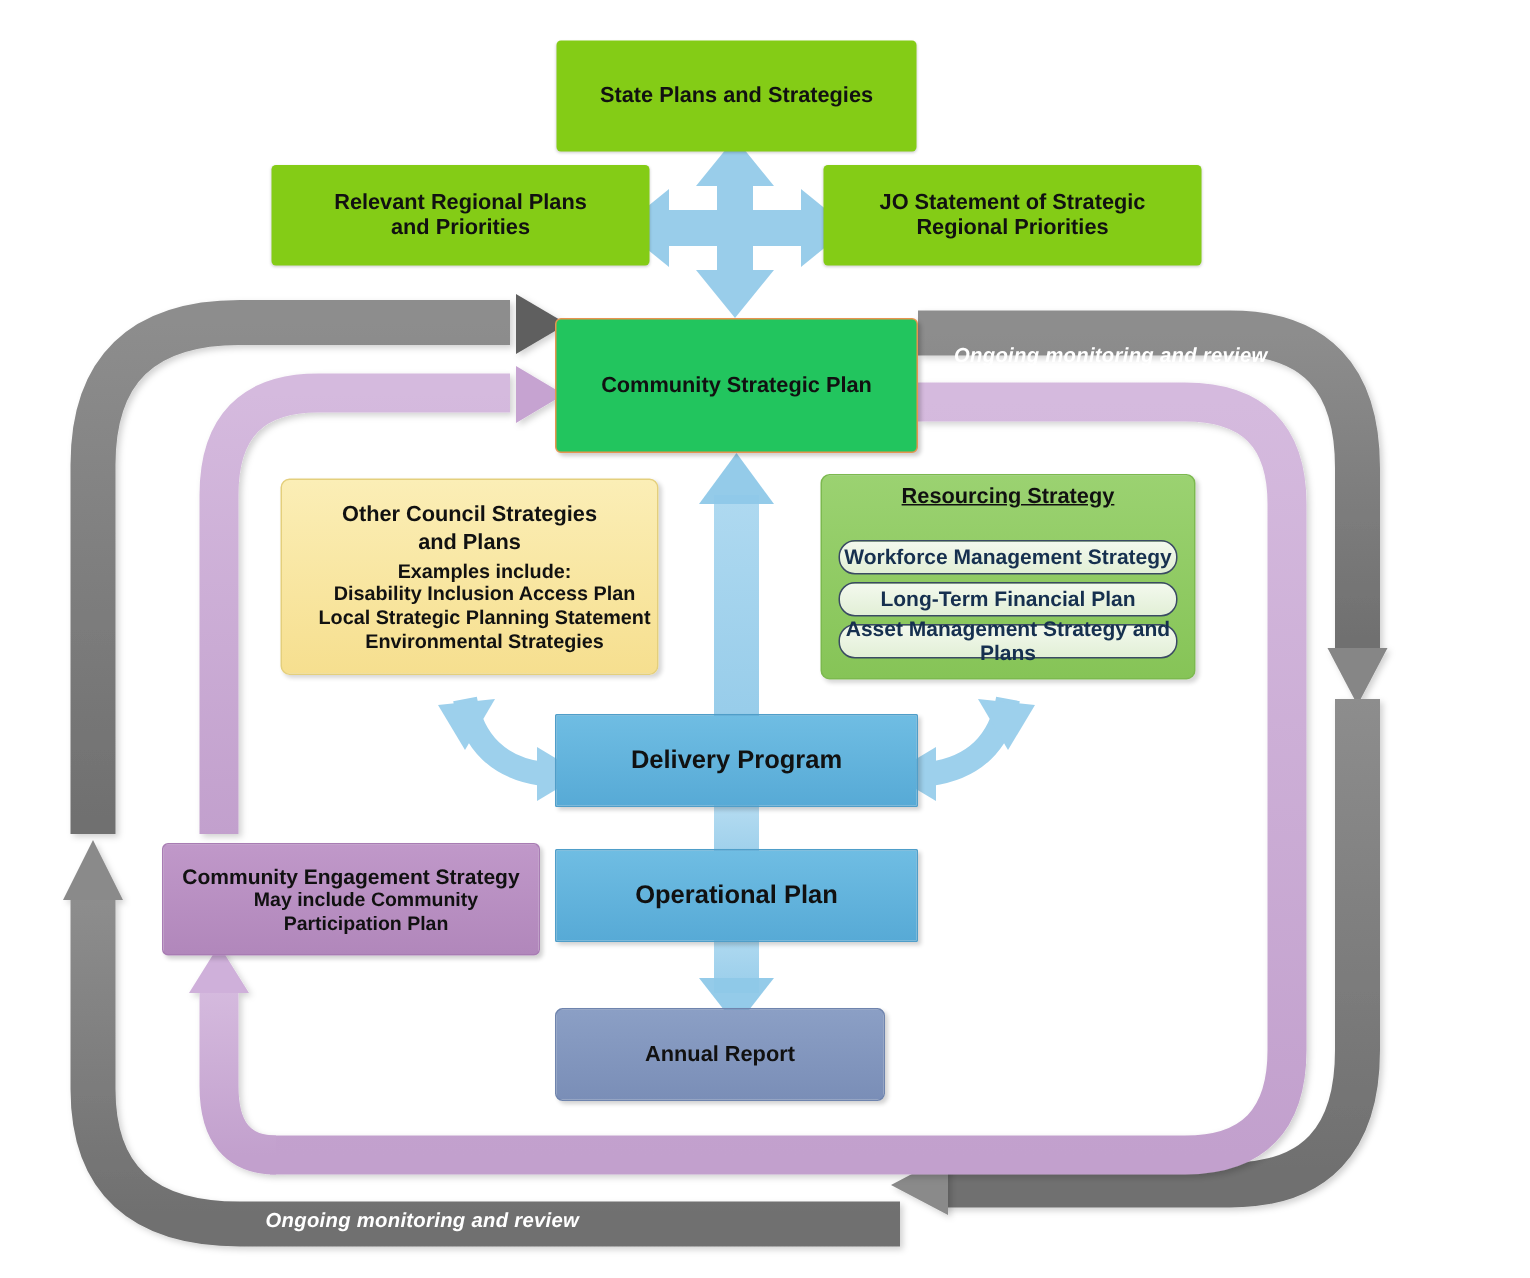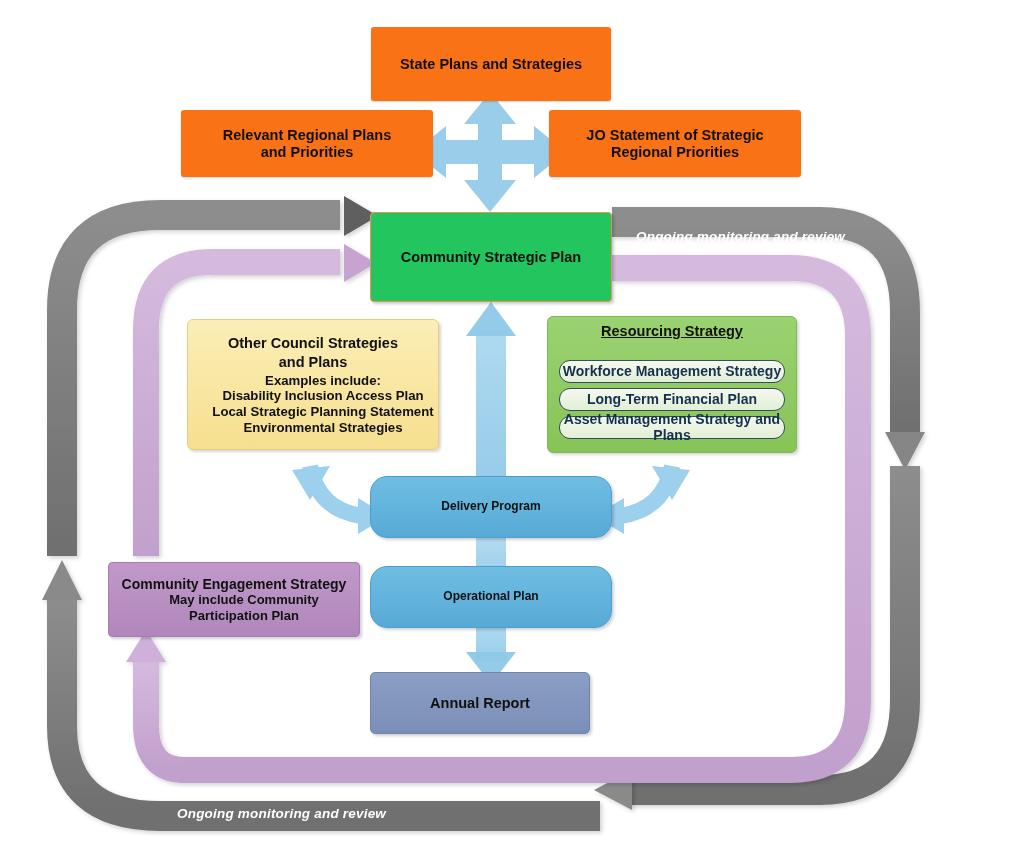--- a/index.html
+++ b/index.html
@@ -41,21 +41,21 @@
     line-height: 1.16;
   }
   .box .sub {
     font-weight: bold;
     line-height: 1.2;
     padding-left: 20px;
   }
 
   
   .greybox {
-    background: #f97316;
+    background: #84cc16;
     border-radius: 3px;
     font-size: 14.5px;
     box-shadow: 0 1px 2px rgba(0,0,0,0.18);
   }
   #box-state-plans { left: 371px; top: 27px; width: 240px; height: 74px; }
   #box-regional-plans { left: 181px; top: 110px; width: 252px; height: 67px; }
   #box-jo-statement { left: 549px; top: 110px; width: 252px; height: 67px; }
 
   
   #box-csp {
@@ -109,22 +109,22 @@
     font-size: 14px;
     font-weight: bold;
     color: #16304f;
   }
 
   
   .bluebox {
     background: #62b4dd;
     background: linear-gradient(180deg,#6fbde3 0%, #57aad6 100%);
     border: 1px solid #4f9ec9;
-    border-radius: 17px;
-    font-size: 12px;
+    border-radius: 1px;
+    font-size: 17px;
     box-shadow: 2px 2px 3px rgba(0,0,0,0.18);
   }
   #box-delivery-program { left: 370px; top: 476px; width: 242px; height: 62px; }
   #box-operational-plan { left: 370px; top: 566px; width: 242px; height: 62px; }
   #box-annual-report {
     left: 370px; top: 672px; width: 220px; height: 62px;
     background: #8196be;
     background: linear-gradient(180deg,#8b9fc5 0%, #7a8eb7 100%);
     border: 1px solid #6f84ad;
     border-radius: 5px;

